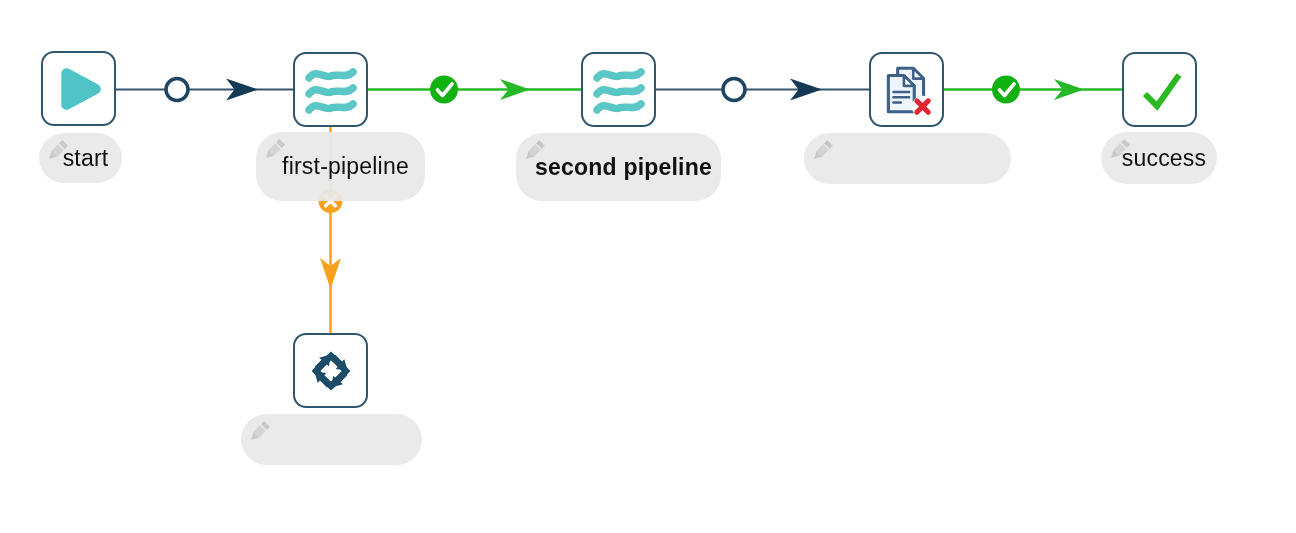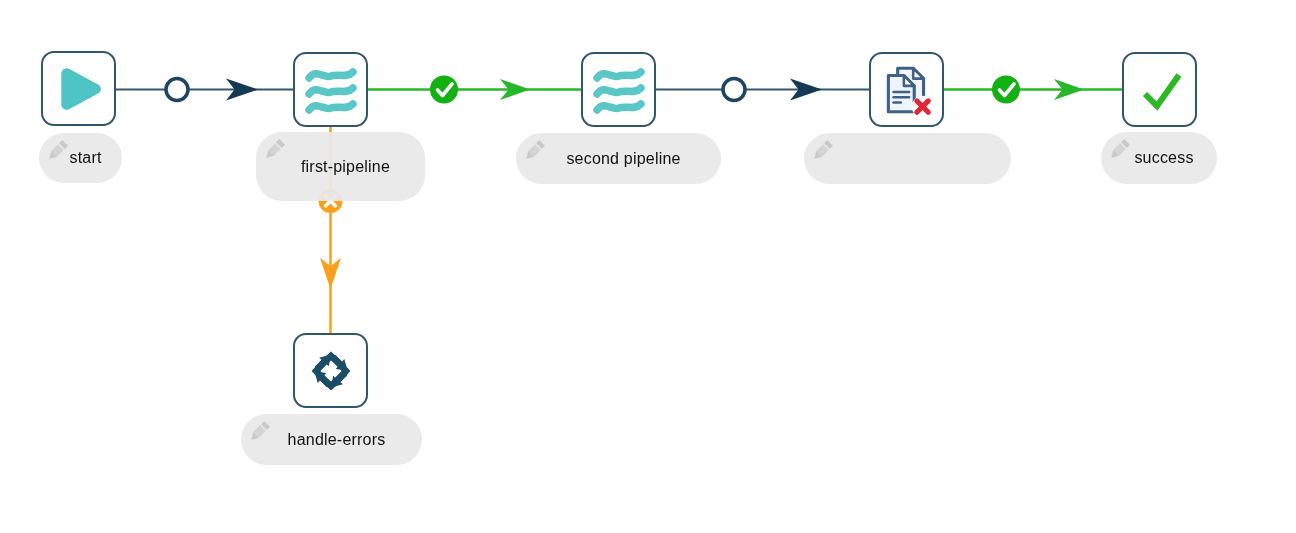--- a/index.html
+++ b/index.html
@@ -9,21 +9,21 @@
   .node{
     position:absolute;width:75px;height:75px;box-sizing:border-box;
     background:#ffffff;border:2.5px solid #2f566c;border-radius:13px;
     display:flex;align-items:center;justify-content:center;z-index:2;
   }
   .node svg{display:block;}
   .label{
     position:absolute;z-index:3;box-sizing:border-box;
     background:rgba(233,233,233,0.94);border-radius:26px;
     display:flex;align-items:center;justify-content:center;
-    font-size:16px;color:#101010;letter-spacing:0.2px;
+    font-size:23px;color:#101010;letter-spacing:0.2px;
     padding-left:20px;padding-right:10px;white-space:nowrap;
   }
   .label .pencil{position:absolute;left:5px;top:5px;}
 </style>
 </head>
 <body>
 
 <div id="canvas">
 
   <svg id="hops-layer" width="1296" height="533" viewBox="0 0 1296 533">
@@ -140,21 +140,21 @@
     <svg class="pencil" width="26" height="26" viewBox="0 0 26 26">
       <g transform="rotate(-45 13 13)">
         <polygon points="2,13 9,9 9,17" fill="#c9c9c9"></polygon>
         <rect x="9" y="9" width="9.5" height="8" fill="#d4d4d4"></rect>
         <rect x="20" y="9" width="4.5" height="8" fill="#c9c9c9"></rect>
       </g>
     </svg>
     <span>first-pipeline</span>
   </div>
 
-  <div class="label" style="left:516px;top:133px;width:205px;height:51px;">
+  <div class="label" style="left:516px;top:133px;width:205px;height:68px;font-weight:bold;">
     <svg class="pencil" width="26" height="26" viewBox="0 0 26 26">
       <g transform="rotate(-45 13 13)">
         <polygon points="2,13 9,9 9,17" fill="#c9c9c9"></polygon>
         <rect x="9" y="9" width="9.5" height="8" fill="#d4d4d4"></rect>
         <rect x="20" y="9" width="4.5" height="8" fill="#c9c9c9"></rect>
       </g>
     </svg>
     <span>second pipeline</span>
   </div>
 
@@ -180,16 +180,15 @@
   </div>
 
   <div class="label" style="left:241px;top:414px;width:181px;height:51px;">
     <svg class="pencil" width="26" height="26" viewBox="0 0 26 26">
       <g transform="rotate(-45 13 13)">
         <polygon points="2,13 9,9 9,17" fill="#c9c9c9"></polygon>
         <rect x="9" y="9" width="9.5" height="8" fill="#d4d4d4"></rect>
         <rect x="20" y="9" width="4.5" height="8" fill="#c9c9c9"></rect>
       </g>
     </svg>
-    <span>handle-errors</span>
   </div>
 
 </div>
 
 </body></html>

